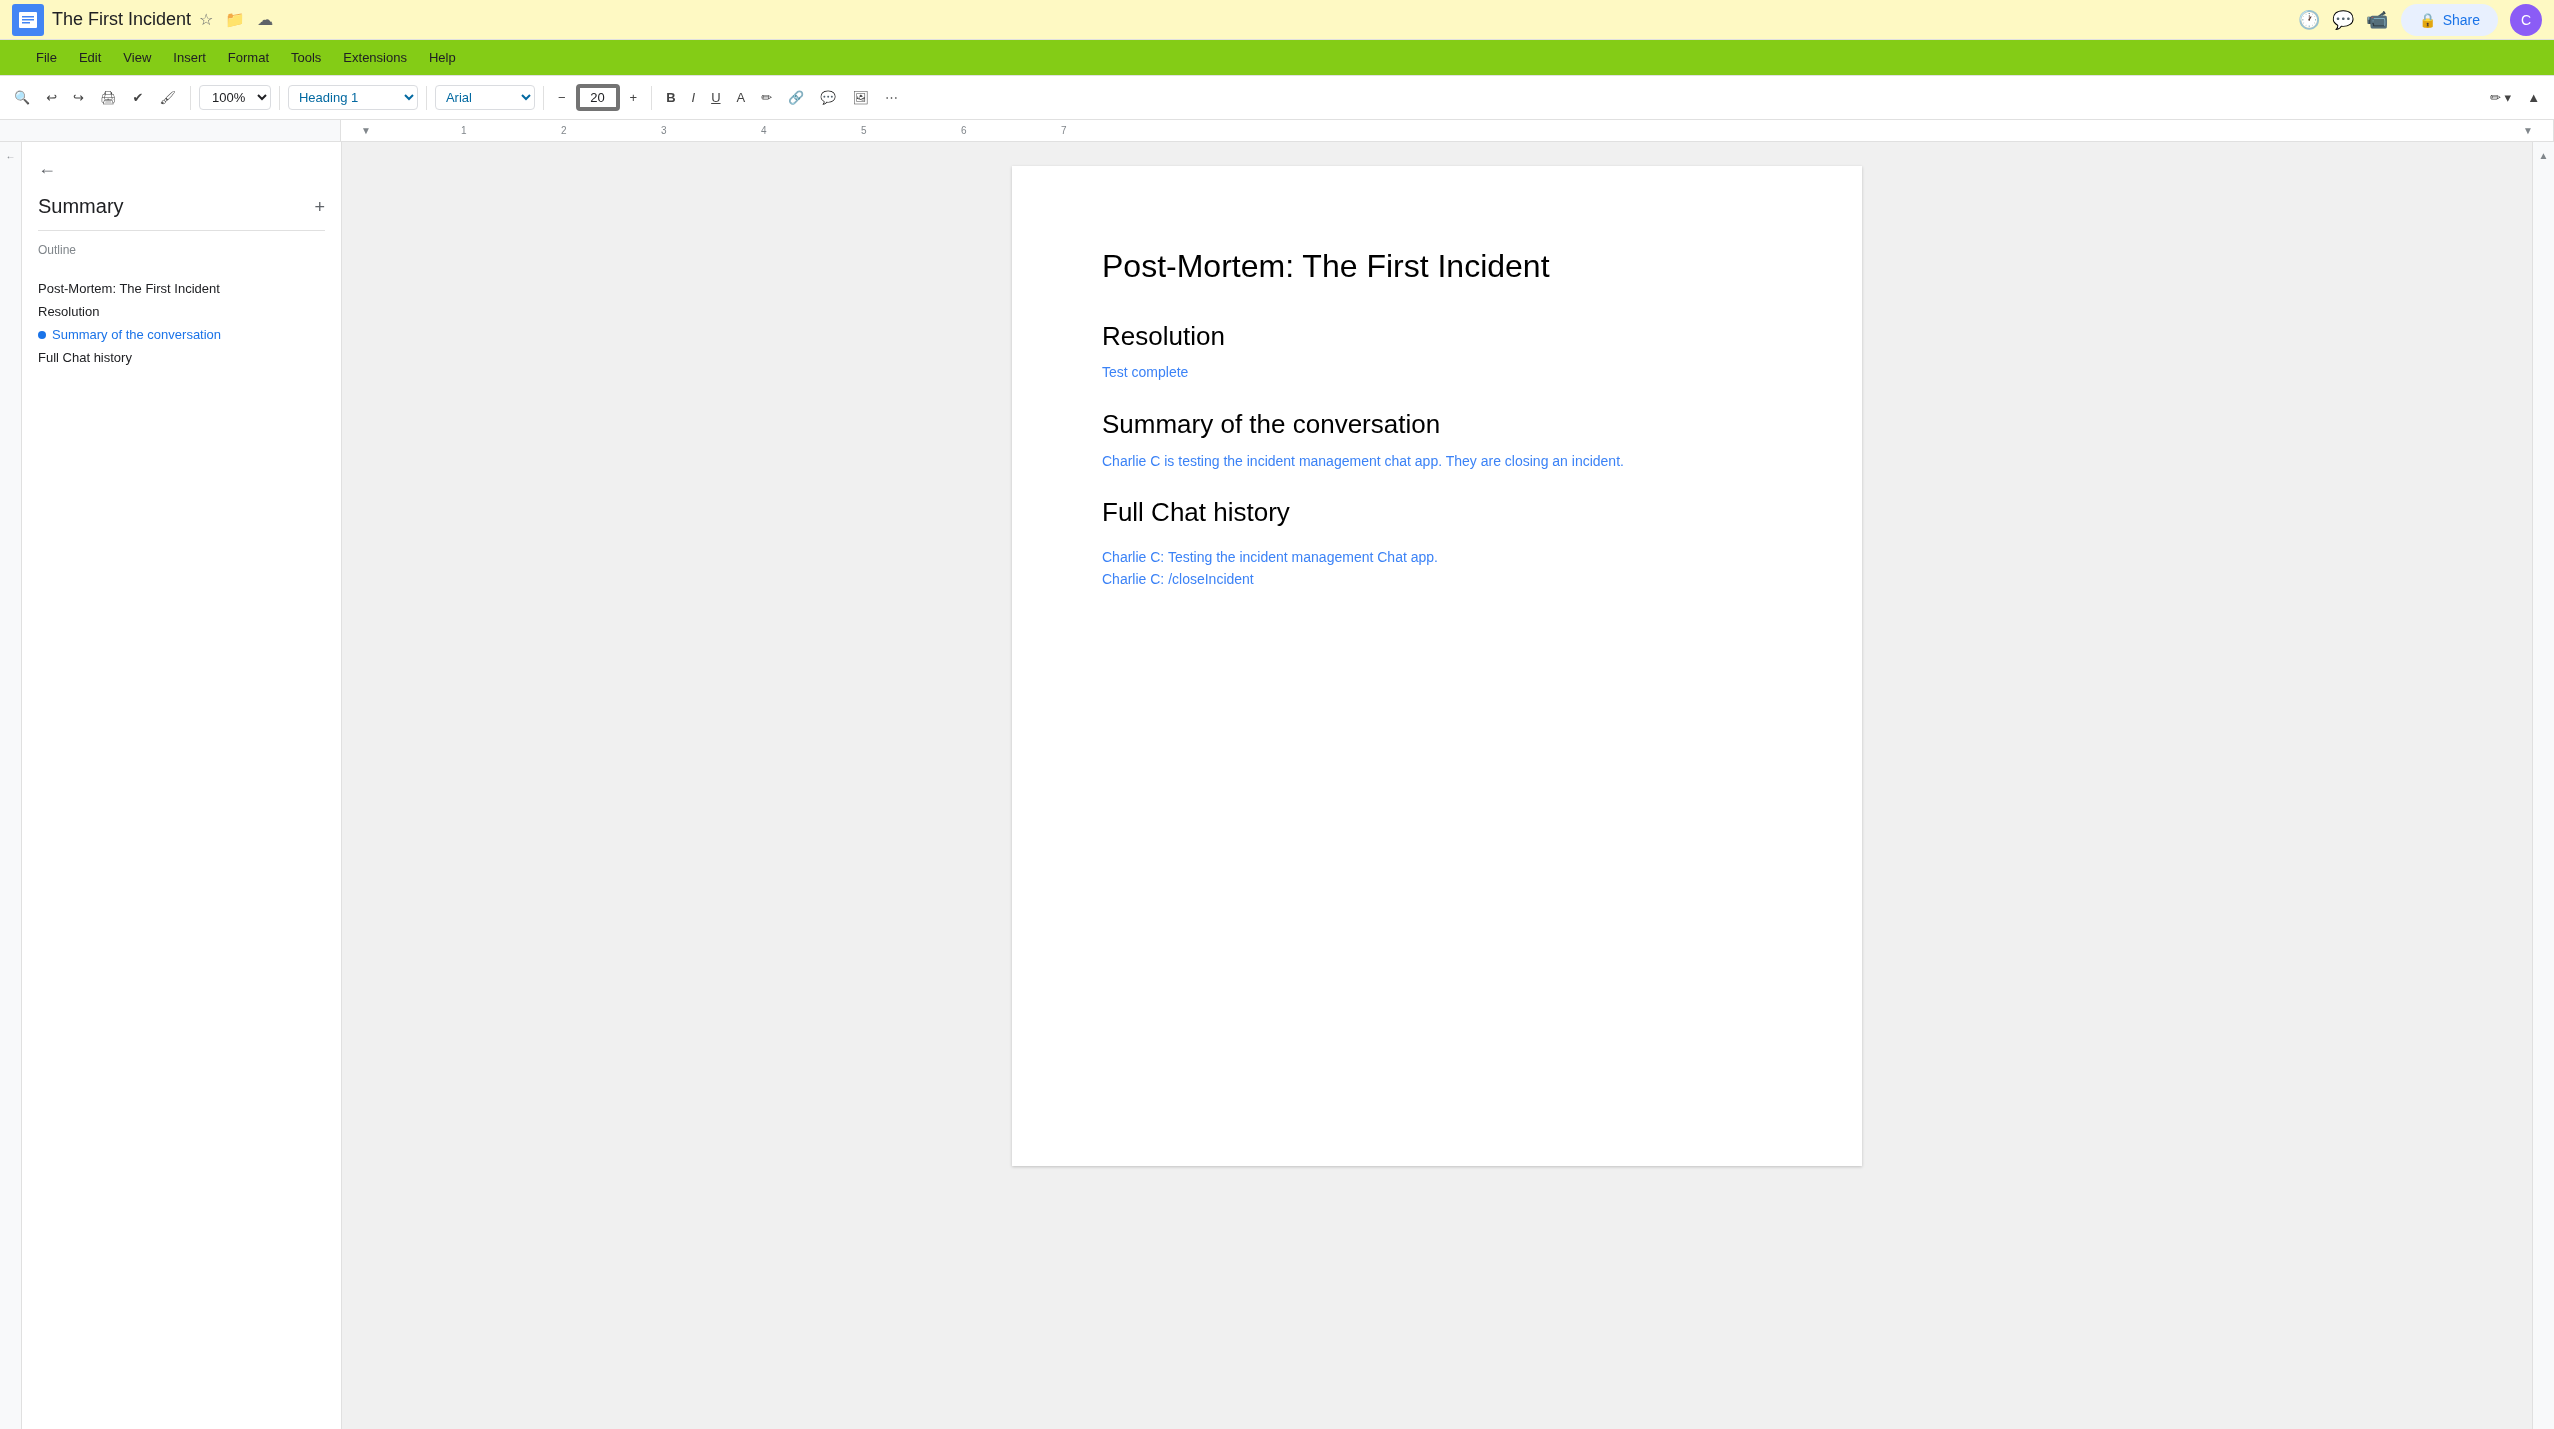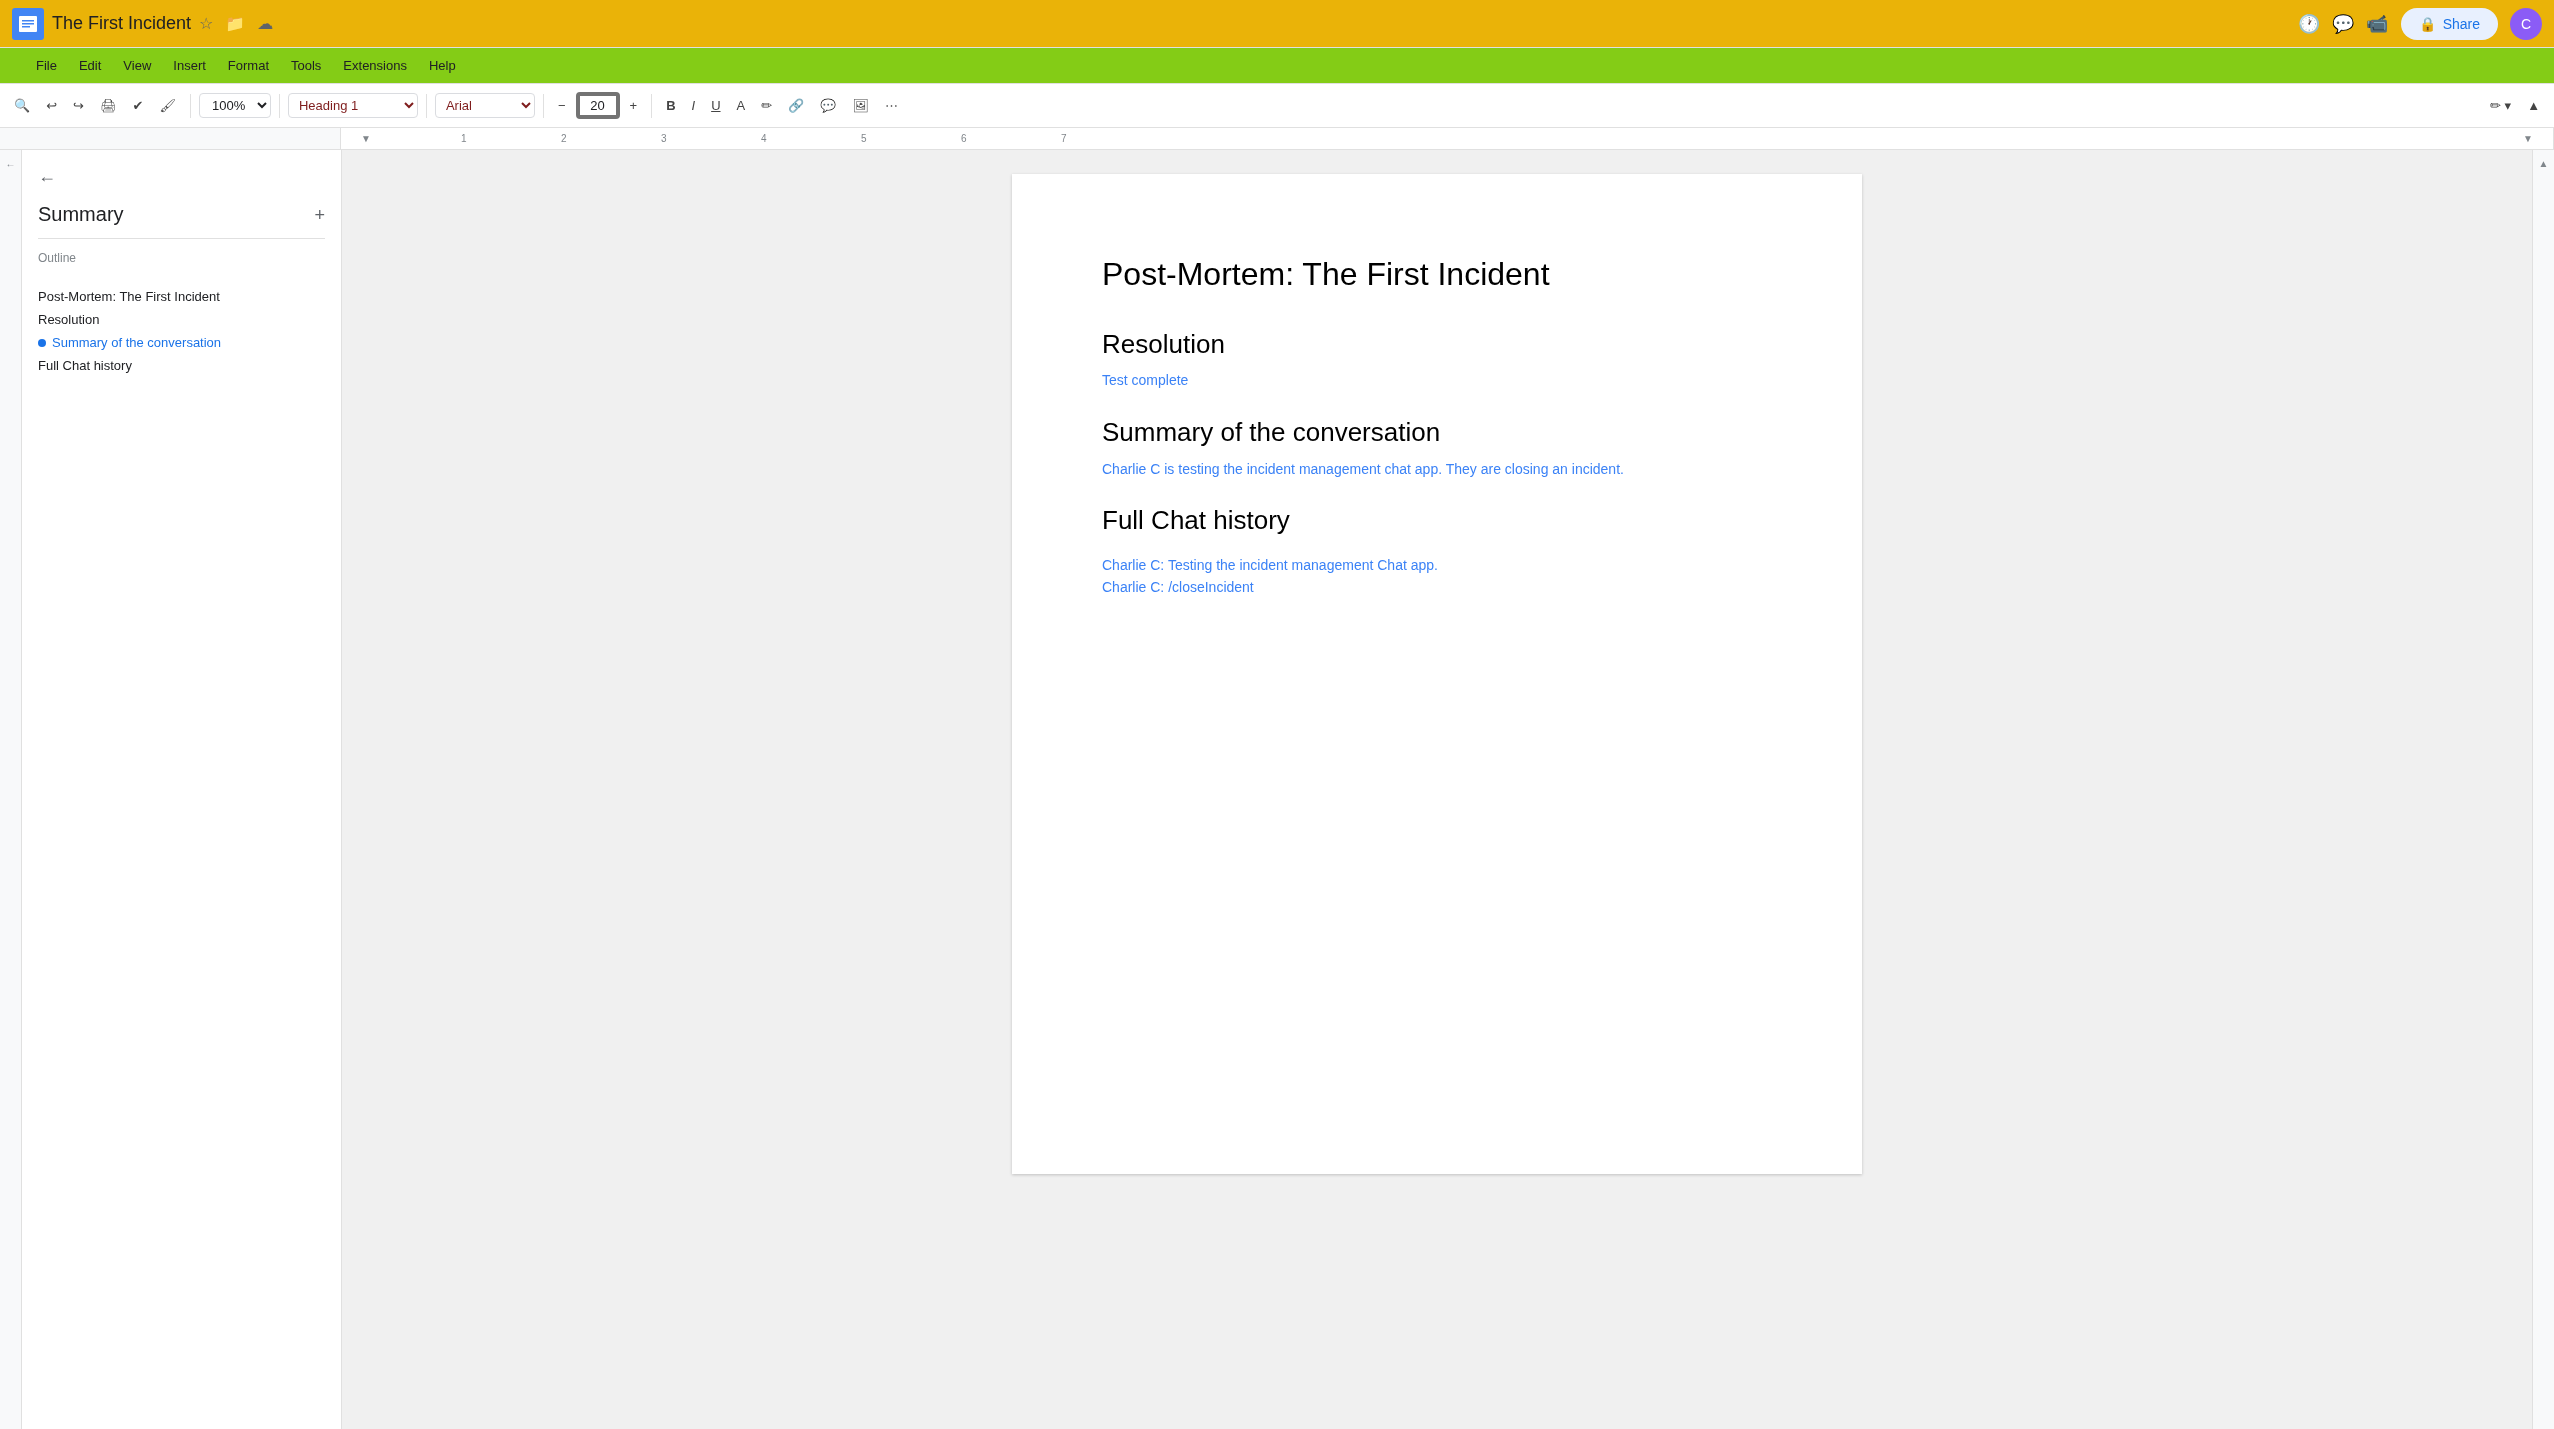--- a/index.html
+++ b/index.html
@@ -1,25 +1,25 @@
 <!DOCTYPE html>
 <html><head>
   <meta charset="utf-8">
   <style>
     * { box-sizing: border-box; margin: 0; padding: 0; }
     body { font-family: Arial, sans-serif; background: #f0f0f0; height: 100vh; overflow: hidden; display: flex; flex-direction: column; }
 
     
     .title-bar {
-      background: #eab308;
+      background: #fef9c3;
       display: flex;
       align-items: center;
       padding: 6px 12px;
       border-bottom: 1px solid #e0e0e0;
-      height: 48px;
+      height: 40px;
       gap: 8px;
     }
     .title-bar-left {
       display: flex;
       align-items: center;
       gap: 8px;
       flex: 1;
     }
     .doc-icon {
       width: 32px;
@@ -114,21 +114,21 @@
       align-items: center;
       gap: 2px;
     }
     .toolbar-select {
       border: 1px solid #dadce0;
       border-radius: 4px;
       padding: 3px 6px;
       font-size: 13px;
       cursor: pointer;
       background: white;
-      color: #7f1d1d;
+      color: #0369a1;
     }
     .toolbar-zoom {
       border: 1px solid #dadce0;
       border-radius: 4px;
       padding: 3px 8px;
       font-size: 13px;
       background: white;
       color: #202124;
       cursor: pointer;
     }

